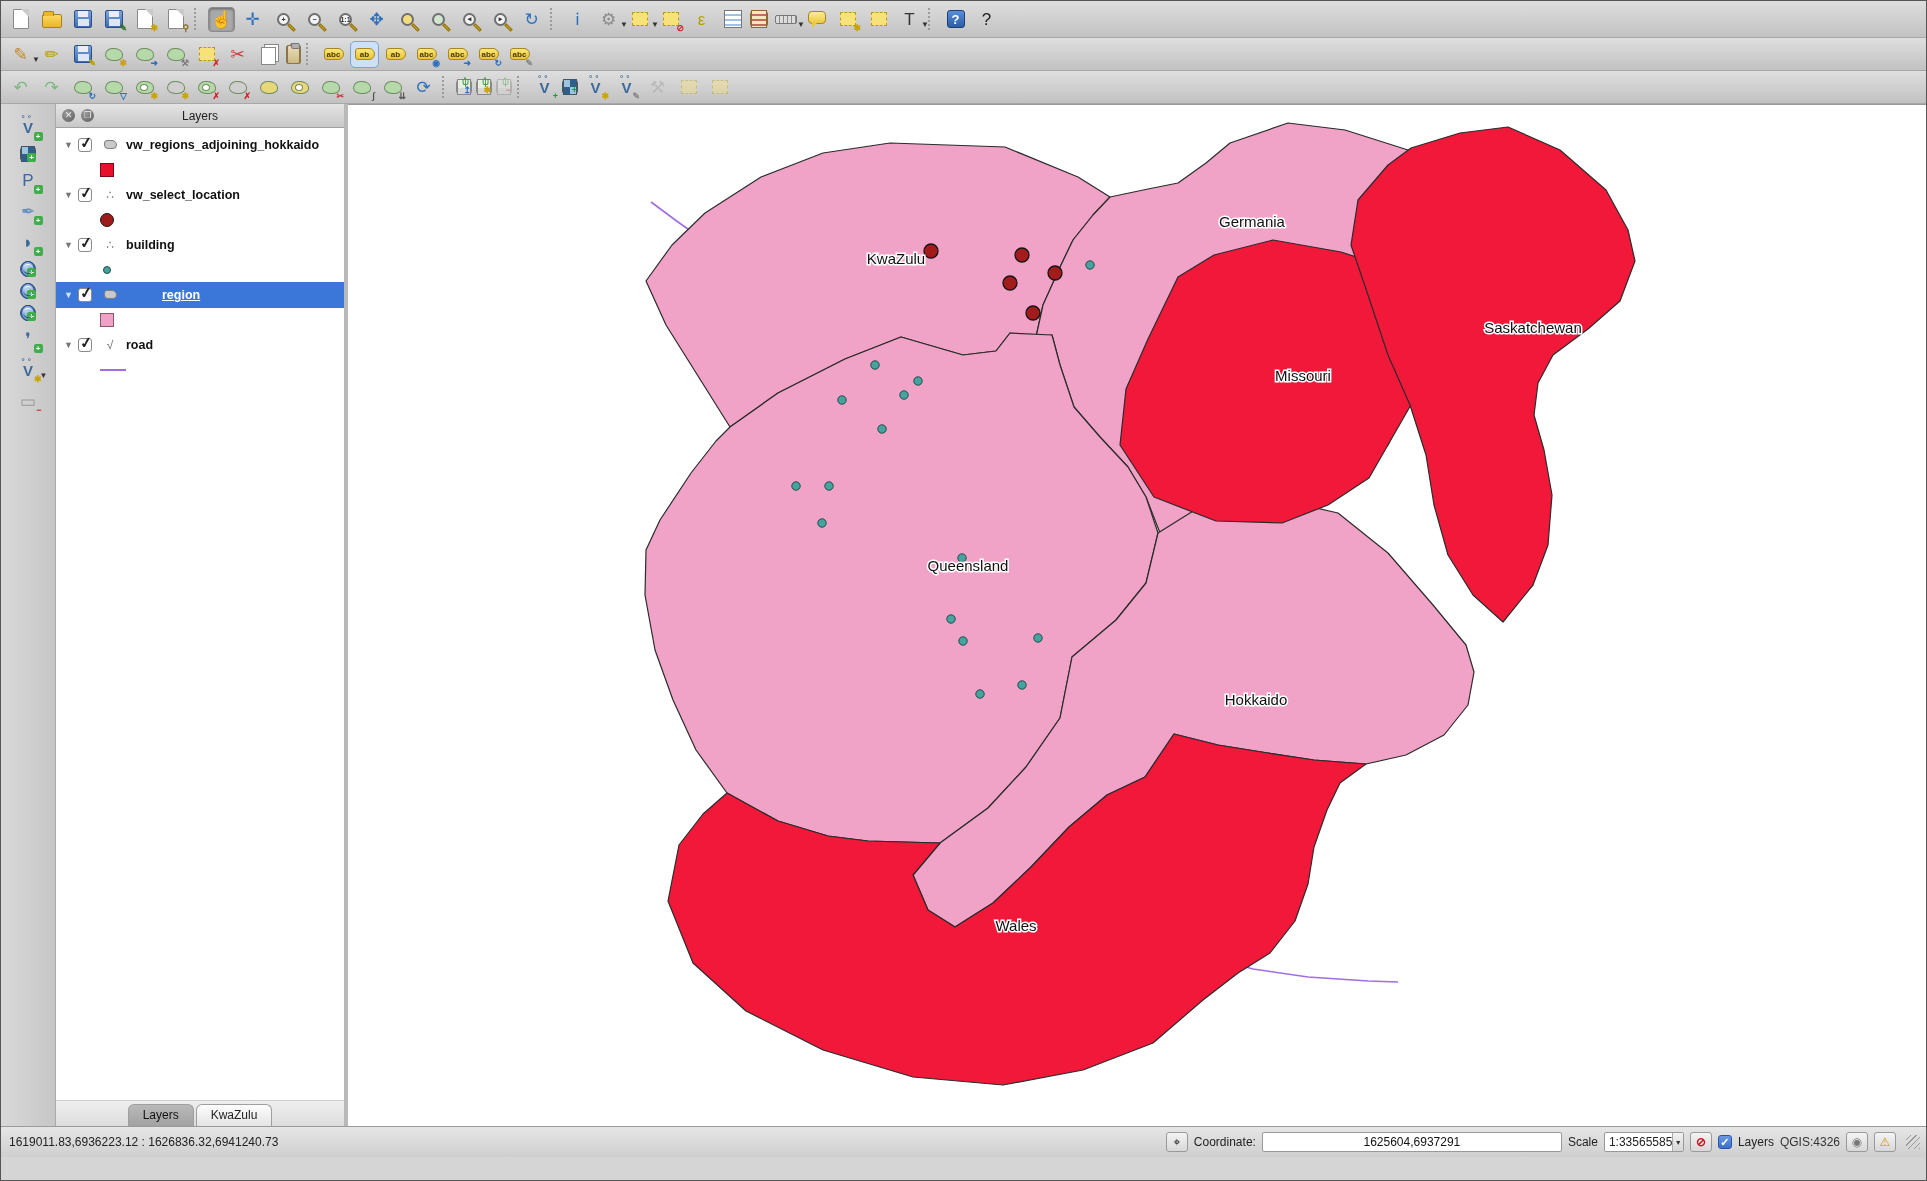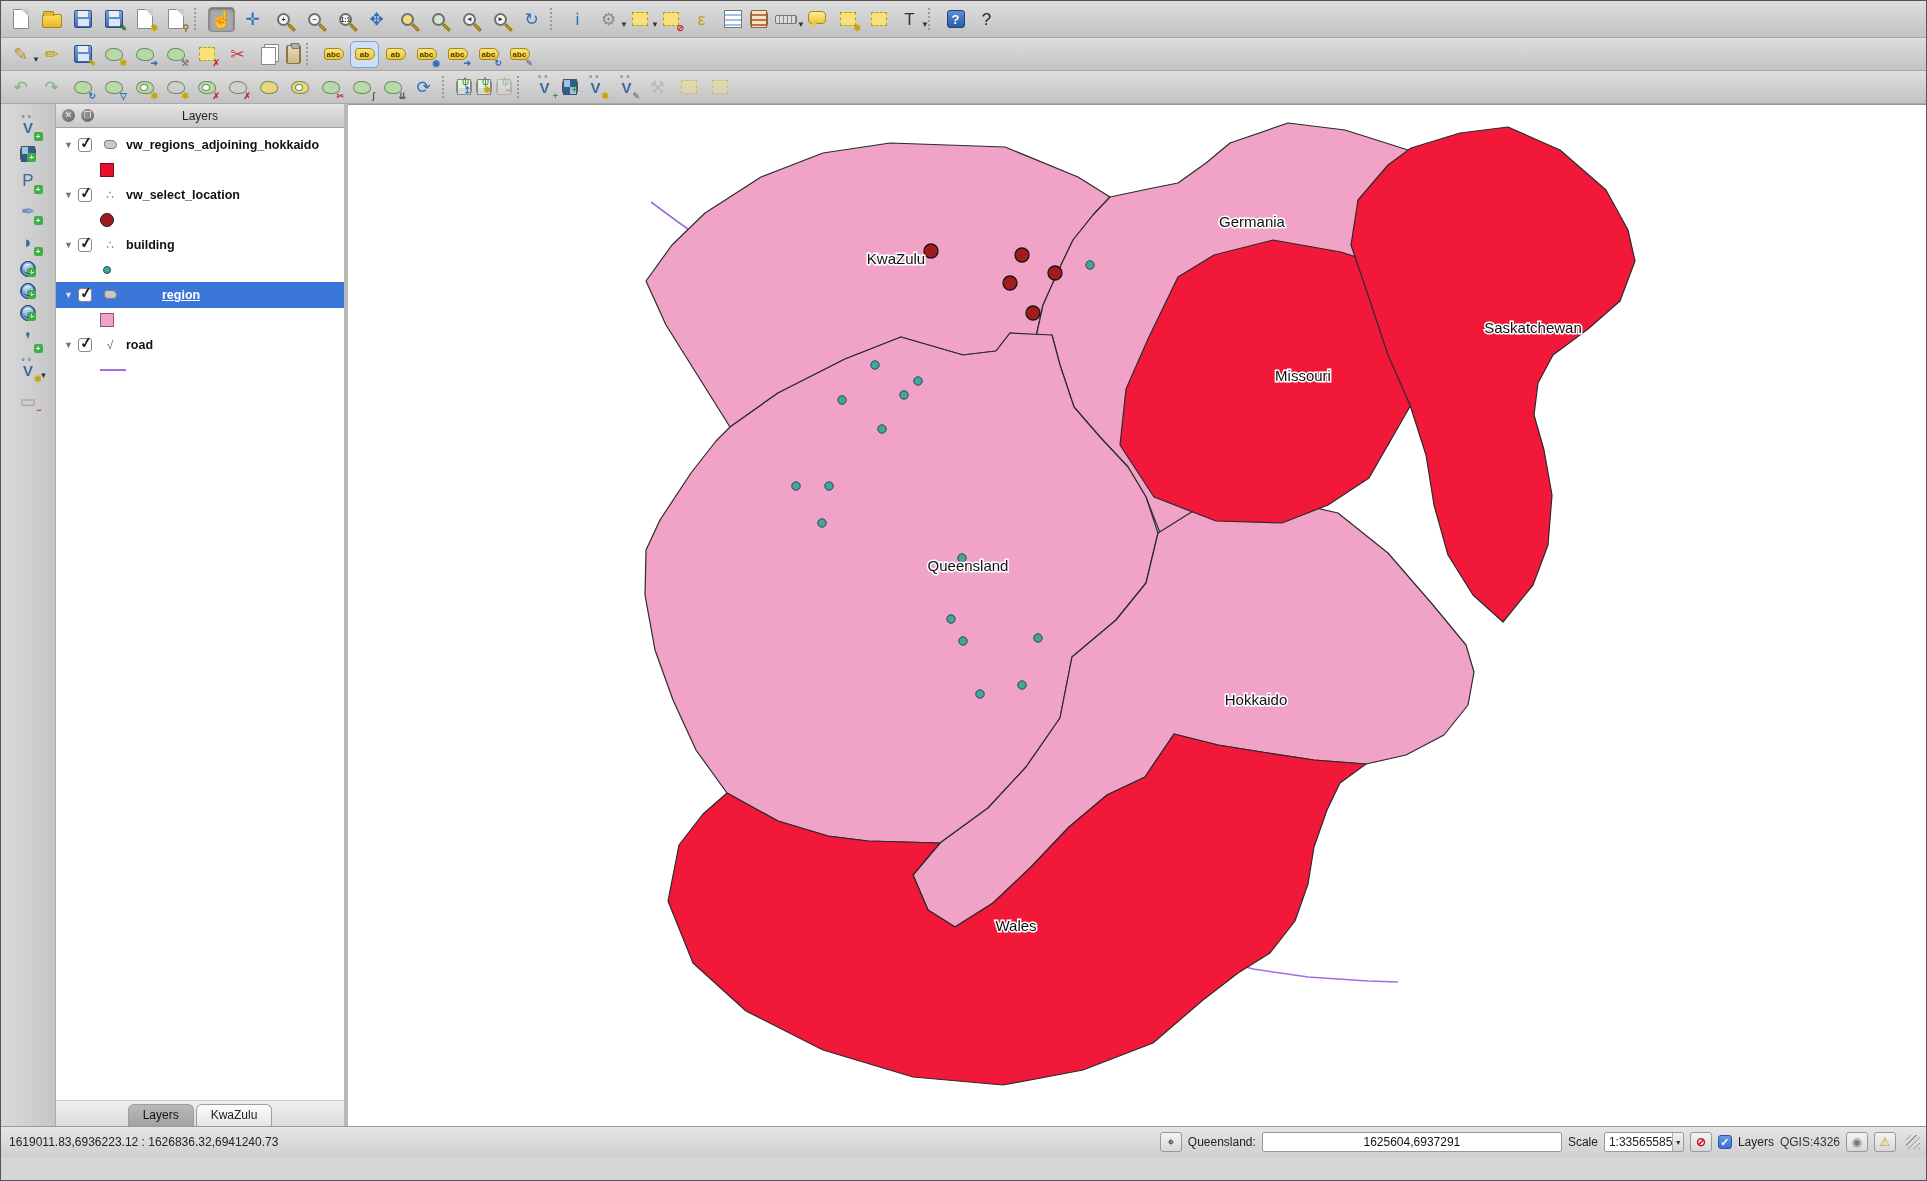--- a/index.html
+++ b/index.html
@@ -533,21 +533,21 @@
             <text x="668" y="826" fill="#111111" stroke="#ffffff" stroke-width="3" paint-order="stroke">Wales</text>
           </g>
       </svg>
     </div>
   </div>
 
   <div class="status">
     <span class="extents">1619011.83,6936223.12 : 1626836.32,6941240.73</span>
     <div class="sb-right">
       <div class="sbtn">⌖</div>
-      <span>Queensland:</span>
+      <span>Coordinate:</span>
       <input class="coordin" value="1625604,6937291" style="">
       <span>Scale</span>
       <div class="combo">
         <span class="val">1:33565585</span>
         <span class="arr">▼</span>
       </div>
       <div class="sbtn" style="color:#cc1122;font-weight:bold;">⊘</div>
       <span class="ckb">✓</span>
       <span>Layers</span>
       <span style="color:#333;">QGIS:4326</span>

